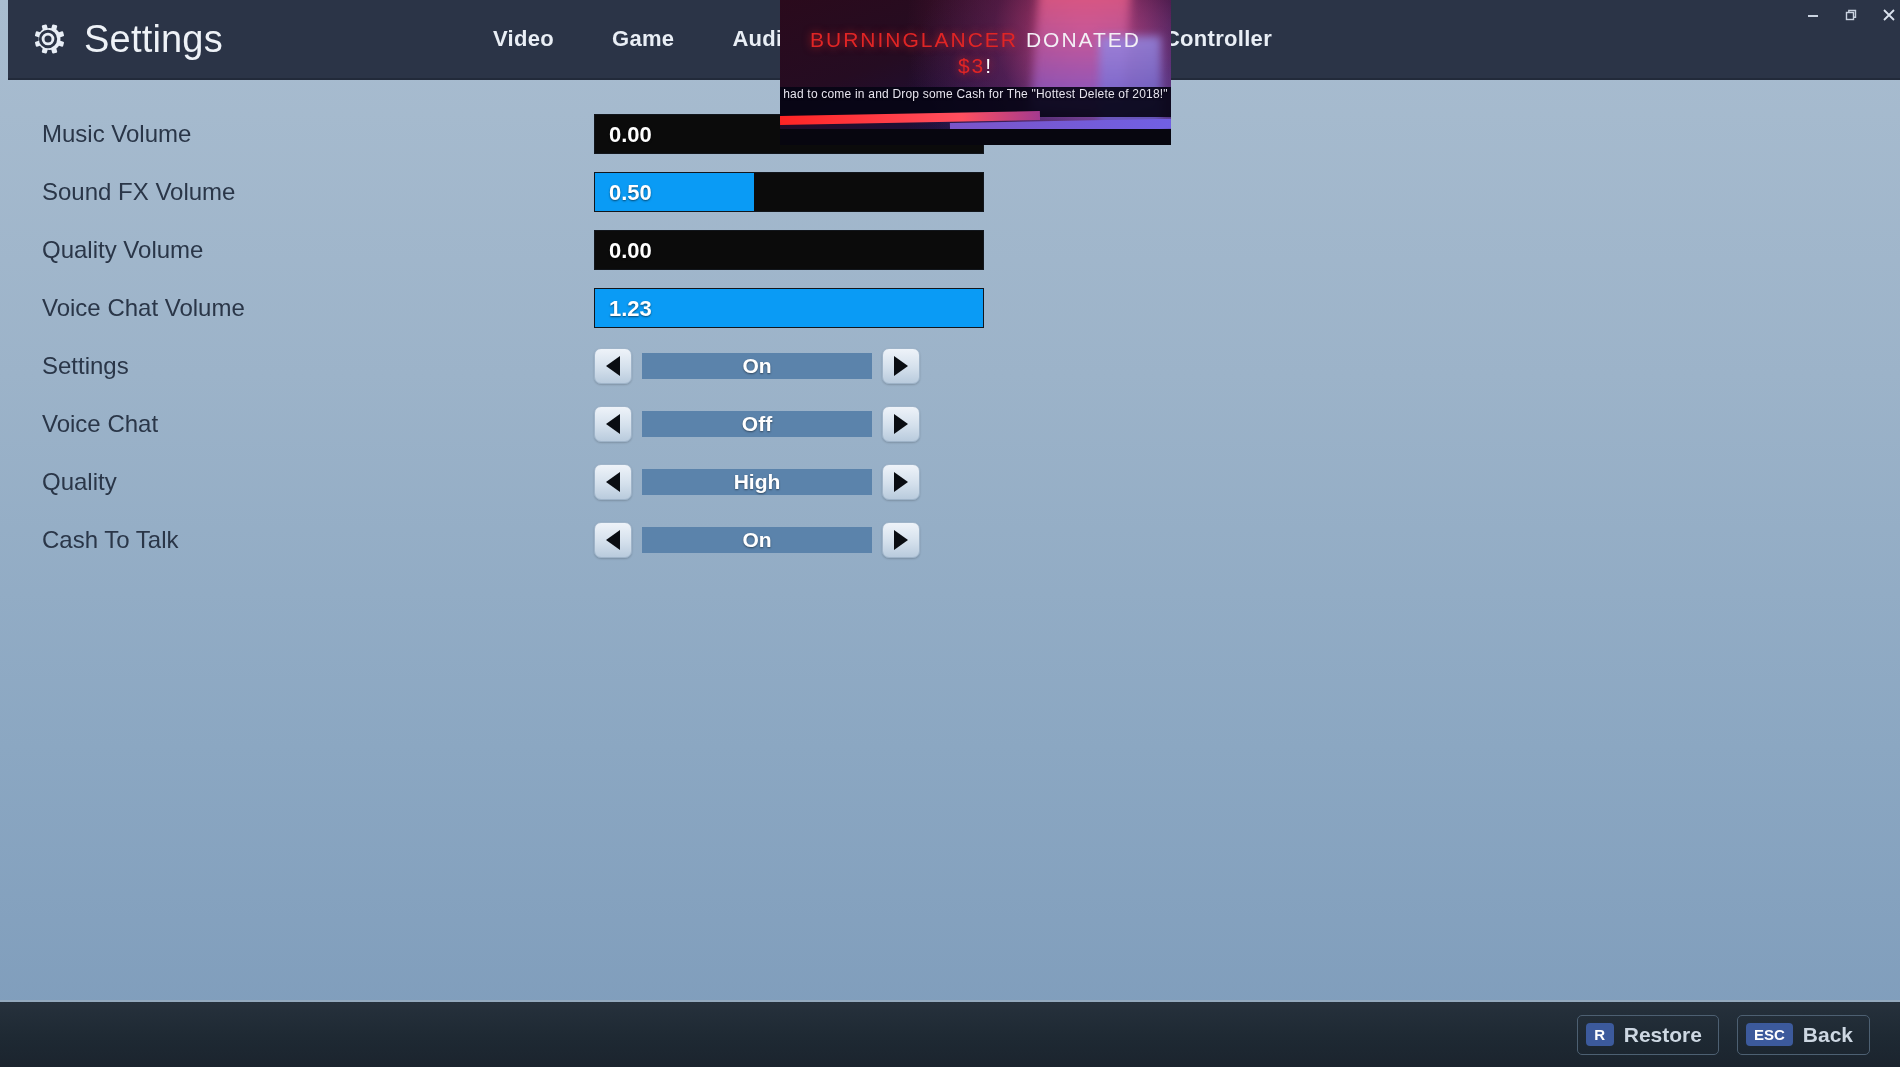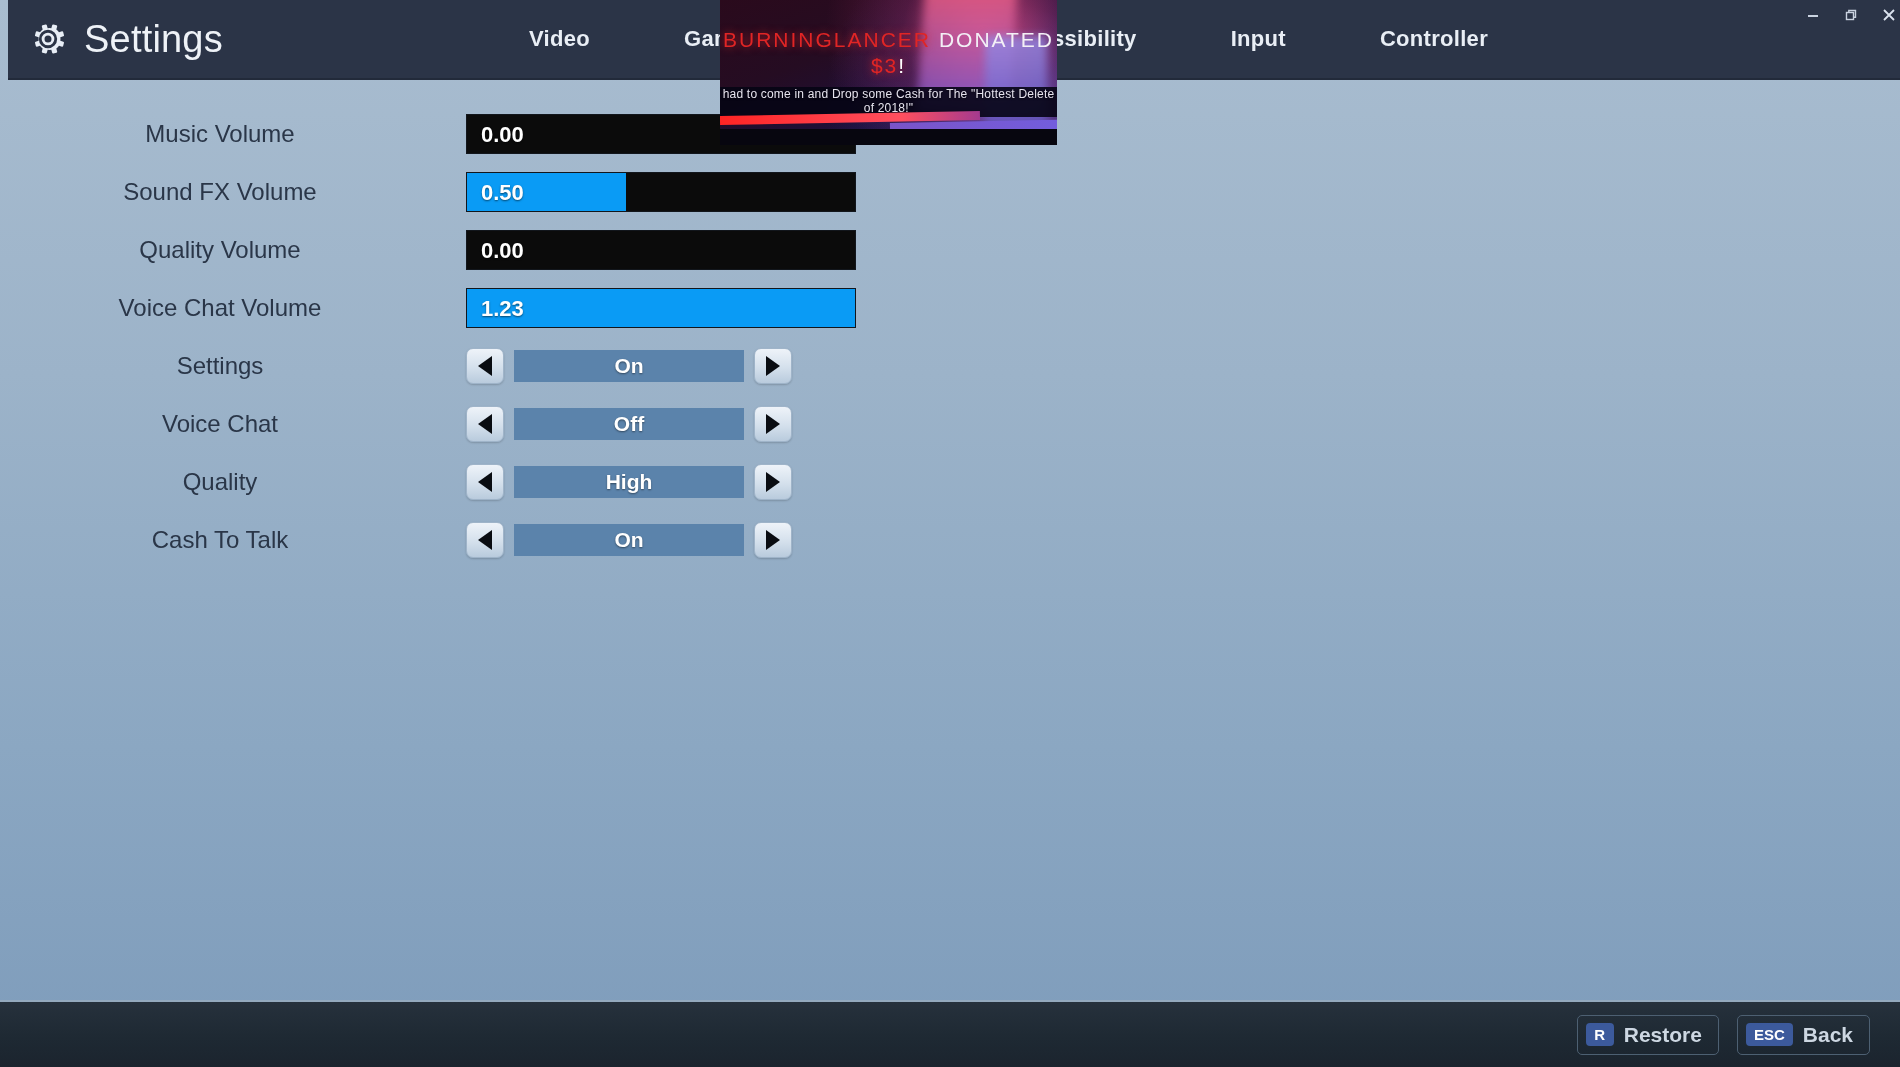--- a/index.html
+++ b/index.html
@@ -58,21 +58,20 @@
     padding-left: 25px;
   }
 
   .tab {
     color: #e9eef5;
     font-size: 22px;
     font-weight: bold;
     letter-spacing: 0.3px;
     cursor: pointer;
     white-space: nowrap;
-    margin-left: 36px;
   }
 
   .wincontrols {
     display: flex;
     align-items: flex-start;
     gap: 0px;
     position: absolute;
     right: 0; top: 0;
     height: 34px;
   }
@@ -93,27 +92,28 @@
   }
 
   .row {
     display: flex;
     align-items: center;
     height: 58px;
     margin-bottom: 0px;
   }
 
   .row-label {
-    width: 466px;
-    text-align: center;
+    width: 594px;
+    text-align: left;
     padding-right: 26px;
     color: #2a3648;
     font-size: 24px;
     font-weight: 400;
     white-space: nowrap;
+    padding-left: 42px;
   }
 
   
   .slider {
     position: relative;
     width: 390px;
     height: 40px;
     background: #0b0b0b;
     border: 1px solid #12161c;
     overflow: hidden;
@@ -151,39 +151,39 @@
     cursor: pointer;
     box-shadow: 0 1px 2px rgba(0,0,0,.18);
     flex: none;
   }
   .arrow-btn .tri { width: 0; height: 0; }
   .tri-left  { border-top: 10px solid transparent; border-bottom: 10px solid transparent; border-right: 14px solid #0a0d12; }
   .tri-right { border-top: 10px solid transparent; border-bottom: 10px solid transparent; border-left: 14px solid #0a0d12; }
 
   .stepper-value {
     width: 230px;
-    height: 32px;
+    height: 26px;
     background: #5b83ab;
     display: flex;
     align-items: center;
     justify-content: center;
     color: #ffffff;
     font-size: 21px;
     font-weight: bold;
     cursor: pointer;
     text-shadow: 0 1px 2px rgba(0,0,0,.45);
   }
   .stepper-value.wide { width: 602px; }
 
   
   .donation {
     position: absolute;
-    left: 720px;
+    left: 780px;
     top: 0px;
-    width: 337px;
+    width: 391px;
     height: 145px;
     overflow: hidden;
     z-index: 50;
     background:
       radial-gradient(circle at 78% 22%, rgba(230,70,120,0.85) 0%, rgba(150,40,90,0.35) 28%, rgba(0,0,0,0) 55%),
       radial-gradient(circle at 86% 70%, rgba(120,110,235,0.80) 0%, rgba(60,50,150,0.30) 32%, rgba(0,0,0,0) 60%),
       linear-gradient(160deg, #2a0a1c 0%, #250c22 35%, #1a1140 75%, #120c2c 100%);
   }
   .donation .block1 {
     position: absolute;

